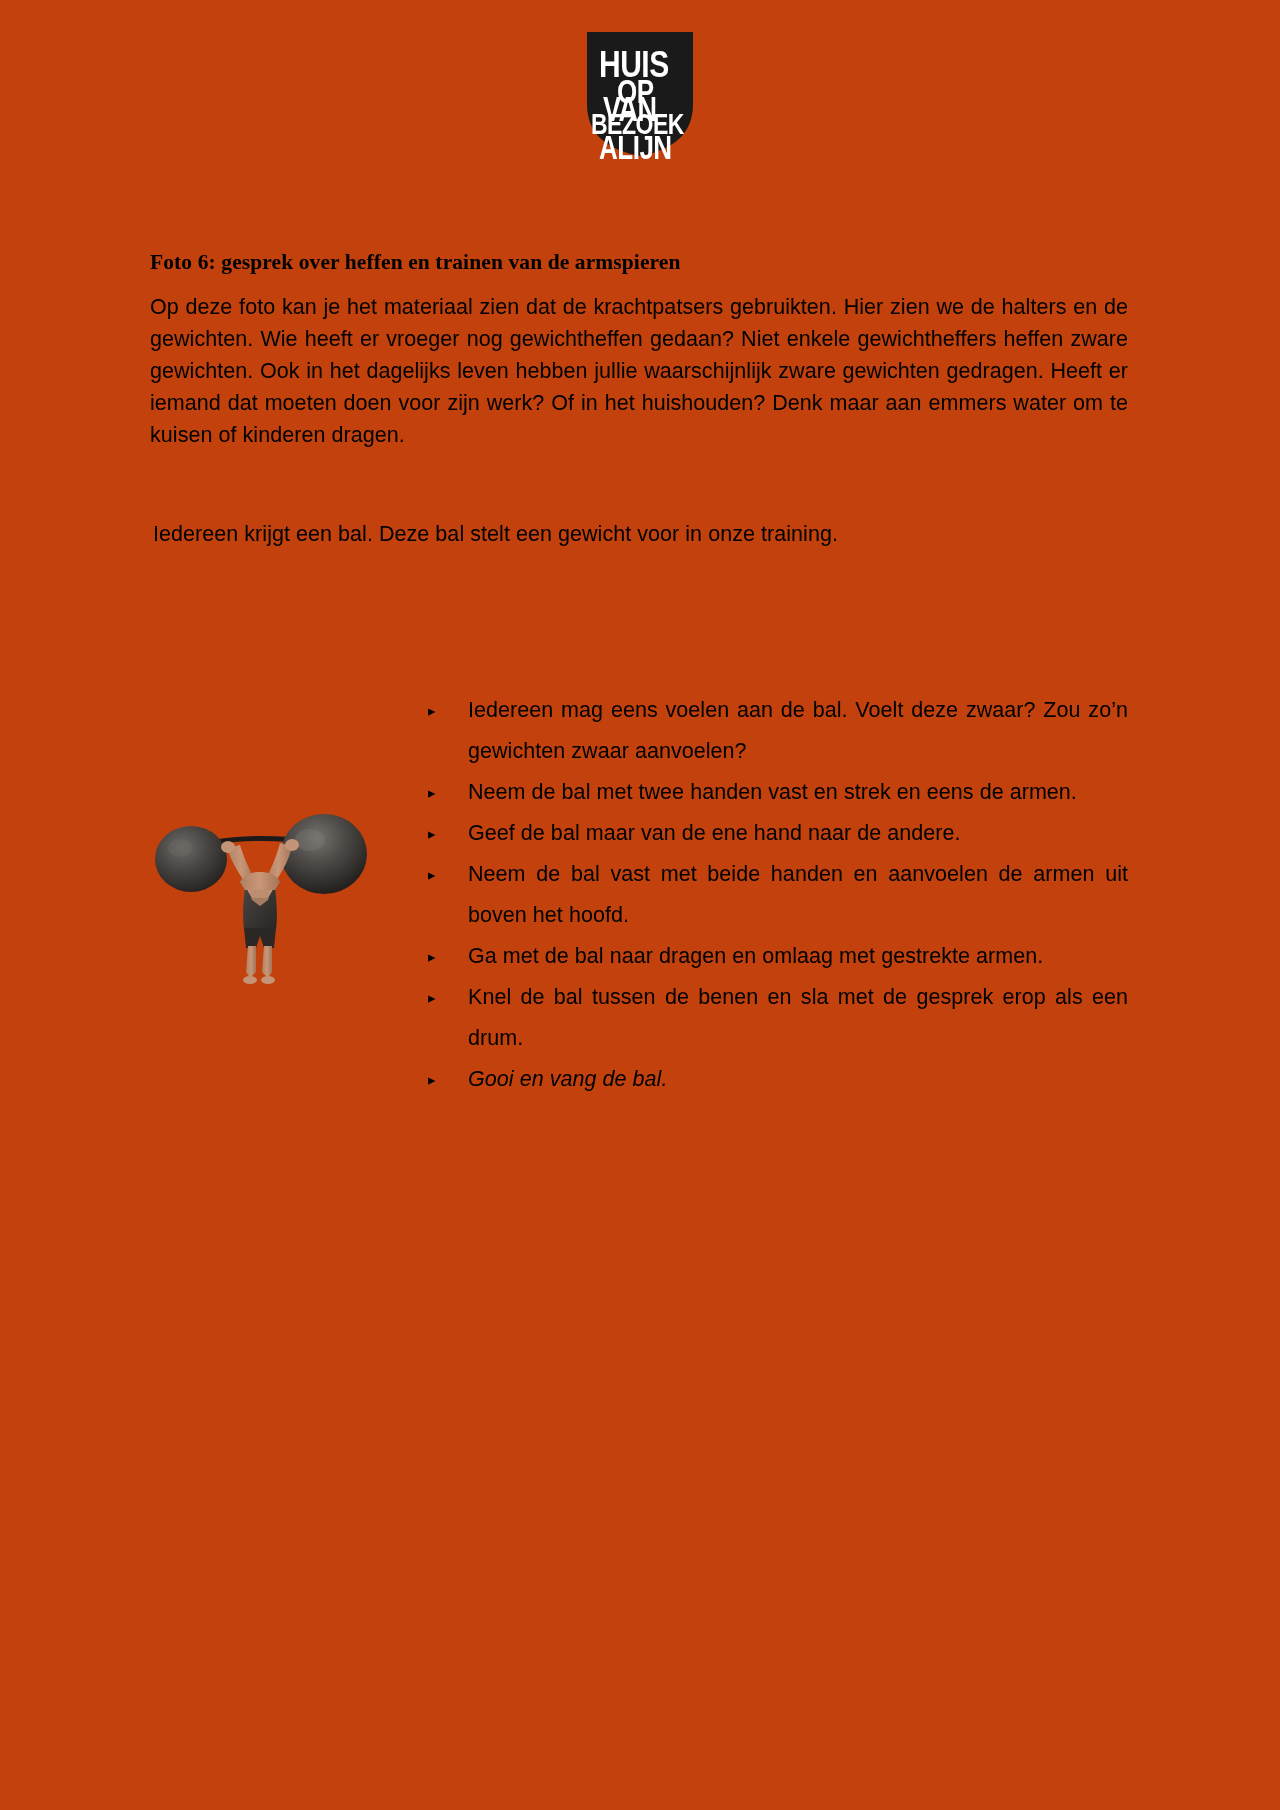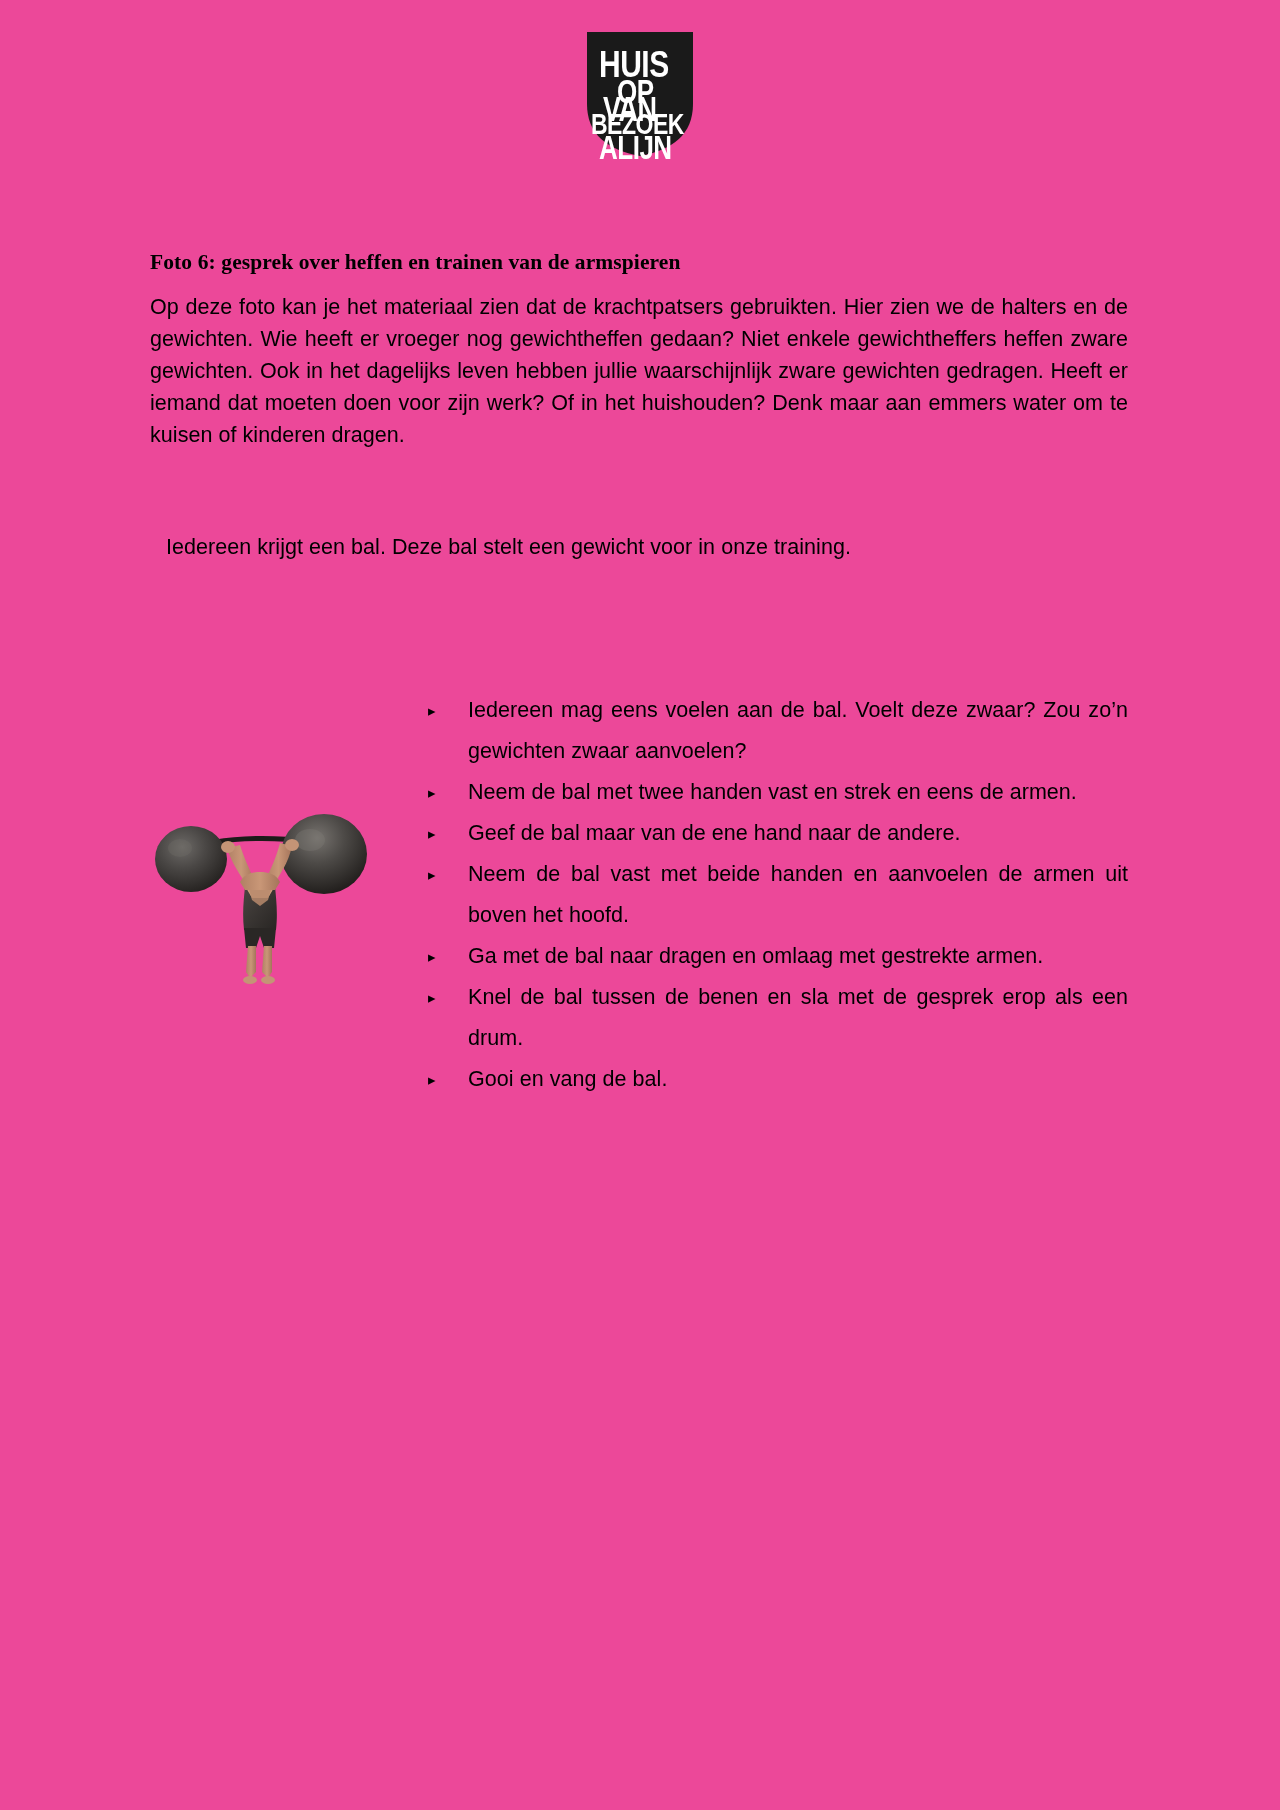--- a/index.html
+++ b/index.html
@@ -13,21 +13,21 @@
     font-family: "Liberation Sans", sans-serif;
     color: #000000;
     position: relative;
     overflow: hidden;
   }
 
   .page {
     position: relative;
     width: 1280px;
     height: 1810px;
-    background: #ec4899;
+    background: #c2410c;
   }
 
   
   .logo-wrap {
     position: absolute;
     left: 0;
     top: 30px;
     width: 1280px;
     display: flex;
     justify-content: center;
@@ -89,21 +89,21 @@
     hyphens: none;
   }
 
   .spacer-par {
     height: 58px;
   }
 
   .single-par {
     font-size: 21.5px;
     line-height: 44px;
-    margin: 16px;
+    margin: 3px;
     letter-spacing: 0.05px;
   }
 
   
   .lower {
     position: absolute;
     left: 0;
     top: 690px;
     width: 1280px;
     height: 560px;
@@ -139,21 +139,21 @@
   }
   ul.steps li .marker {
     position: absolute;
     left: 8px;
     top: 0;
     font-size: 15px;
     line-height: 41px;
     color: #000;
   }
   ul.steps li .li-text { display: block; }
-  ul.steps li.nojust .li-text { text-align: left; }
+  ul.steps li.nojust .li-text { text-align: left; font-style: italic; }
 
   
   .lifter-svg { display: block; width: 216px; height: 175px; }
 </style>
 </head>
 <body>
 
 <div class="page">
 
   <div class="logo-wrap">

